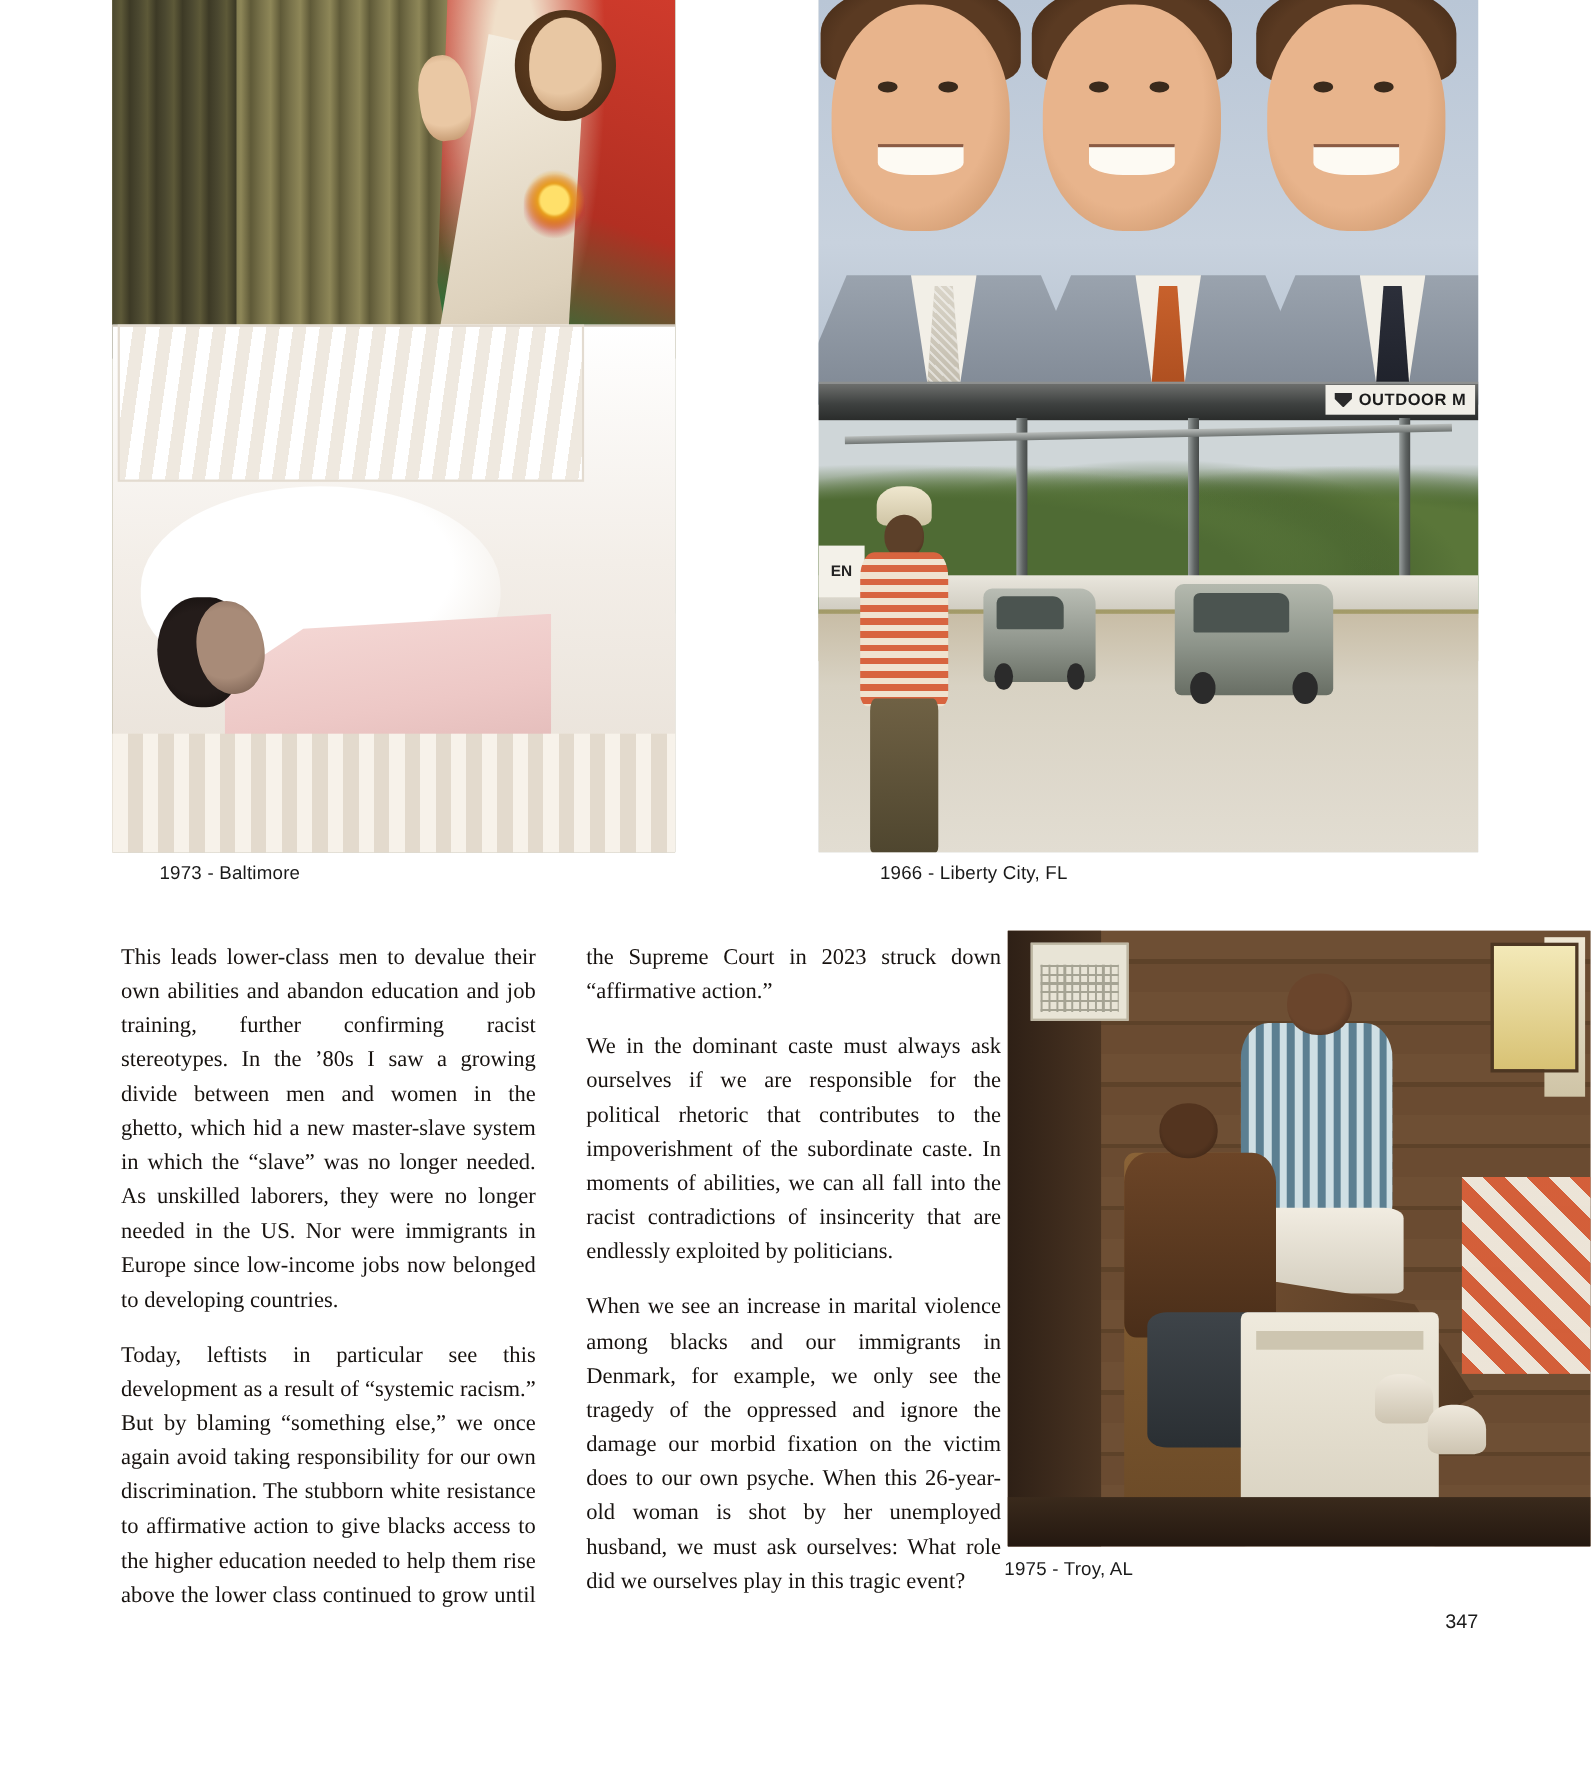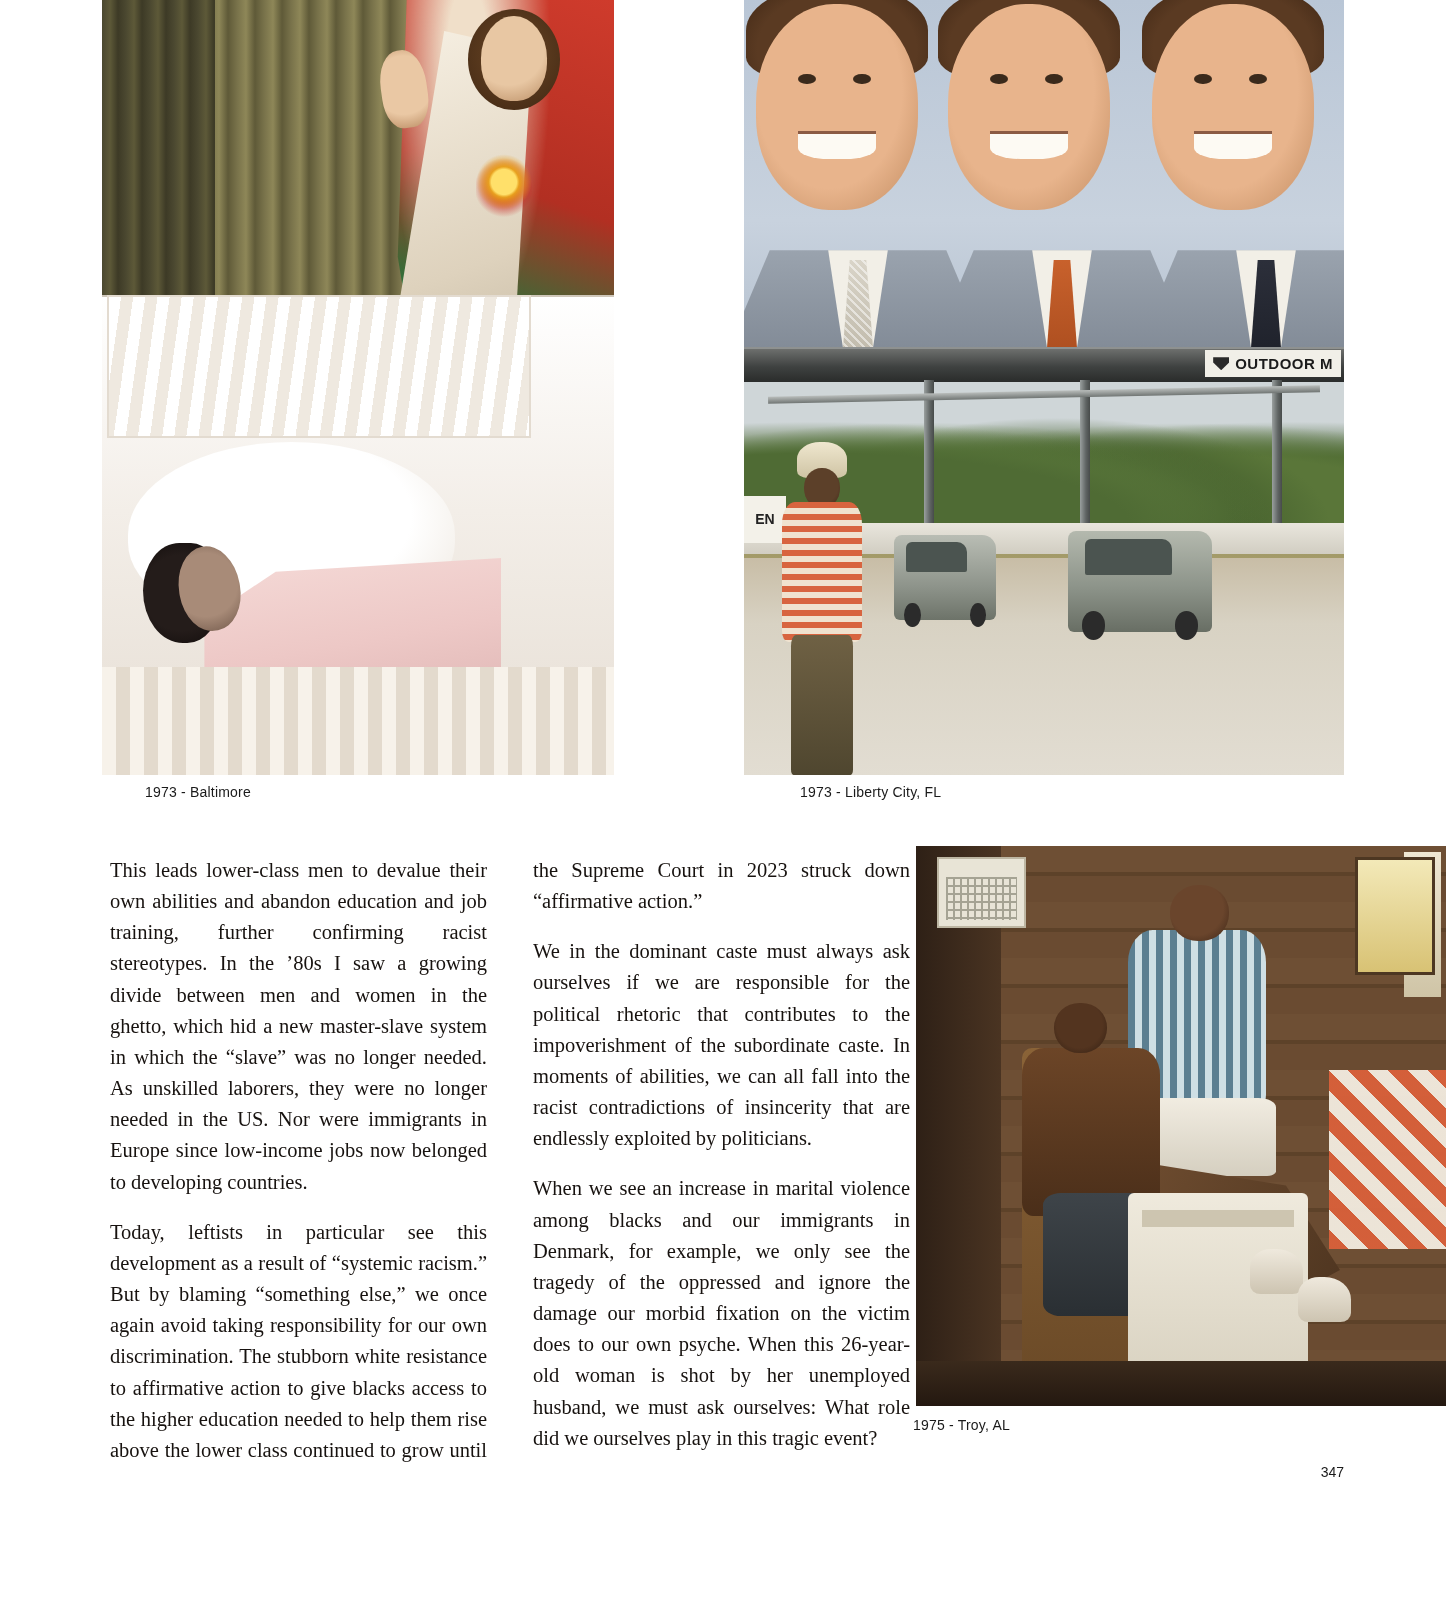--- a/index.html
+++ b/index.html
@@ -26,21 +26,21 @@
     position: absolute;
   }
   .figure .frame {
     width: 100%;
     height: 100%;
     position: relative;
     overflow: hidden;
   }
   .caption {
     font-family: "Liberation Sans", sans-serif;
-    font-size: 14px;
+    font-size: 17px;
     color: #1a1a1a;
     letter-spacing: 0.2px;
     white-space: nowrap;
   }
 
   
   #fig-baltimore { left: 102px; top: 0px; width: 512px; height: 775px; }
   #cap-baltimore { position: absolute; left: 145px; top: 784px; }
 
   
@@ -422,21 +422,21 @@
     hyphens: auto;
   }
   .text-block p { margin: 0 0 19px 0; }
   .text-block p:last-child { margin-bottom: 0; }
 
   .folio {
     position: absolute;
     right: 103px;
     top: 1464px;
     font-family: "Liberation Sans", sans-serif;
-    font-size: 14px;
+    font-size: 18px;
     color: #1a1a1a;
   }
 </style>
 </head>
 <body>
 
 <div class="page">
 
   <div class="figure" id="fig-baltimore">
     <div class="frame">
@@ -537,21 +537,21 @@
 
         <div class="man">
           <div class="hat"></div>
           <div class="head"></div>
           <div class="shirt"></div>
           <div class="pants"></div>
         </div>
       </div>
     </div>
   </div>
-  <div class="caption" id="cap-liberty">1973 - Liberty City, FL</div>
+  <div class="caption" id="cap-liberty">1966 - Liberty City, FL</div>
 
   <div class="text-block">
     <p>This leads lower-class men to devalue their own abilities and abandon education and job training, further confirming racist stereotypes. In the ’80s I saw a growing divide between men and women in the ghetto, which hid a new master-slave system in which the “slave” was no longer needed. As unskilled laborers, they were no longer needed in the US. Nor were immigrants in Europe since low-income jobs now belonged to developing countries.</p>
     <p>Today, leftists in particular see this development as a result of “systemic racism.” But by blaming “something else,” we once again avoid taking responsibility for our own discrimination. The stubborn white resistance to affirmative action to give blacks access to the higher education needed to help them rise above the lower class continued to grow until the Supreme Court in 2023 struck down “affirmative action.”</p>
     <p>We in the dominant caste must always ask ourselves if we are responsible for the political rhetoric that contributes to the impoverishment of the subordinate caste. In moments of abilities, we can all fall into the racist contradictions of insincerity that are endlessly exploited by politicians.</p>
     <p>When we see an increase in marital violence among blacks and our immigrants in Denmark, for example, we only see the tragedy of the oppressed and ignore the damage our morbid fixation on the victim does to our own psyche. When this 26-year-old woman is shot by her unemployed husband, we must ask ourselves: What role did we ourselves play in this tragic event?</p>
   </div>
 
   <div class="figure" id="fig-troy">
     <div class="frame">

